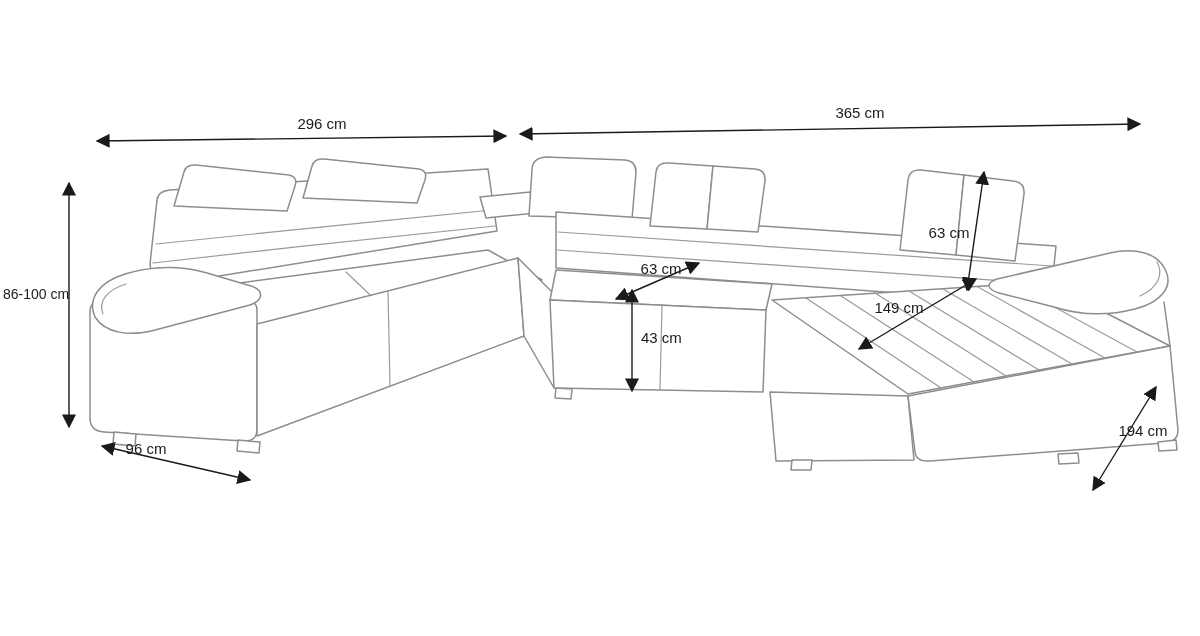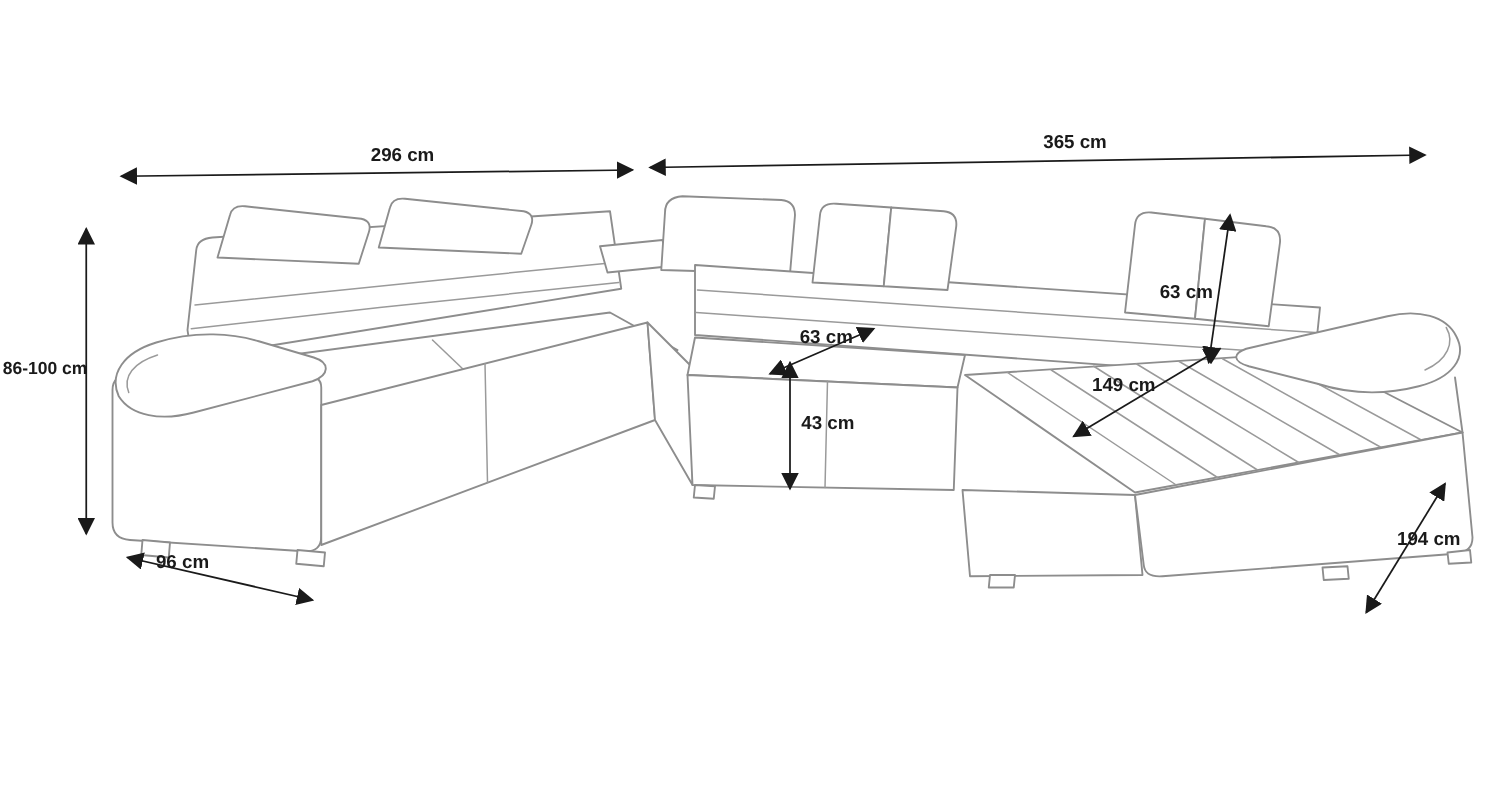--- a/index.html
+++ b/index.html
@@ -1,16 +1,16 @@
 <!DOCTYPE html>
 <html><head>
 <meta charset="utf-8">
 <style>
   html,body{margin:0;padding:0;background:#ffffff;}
-  .canvas{position:relative;width:1200px;height:636px;background:#ffffff;overflow:hidden;font-weight:bold;}
+  .canvas{position:relative;width:1200px;height:636px;background:#ffffff;overflow:hidden;}
   svg{display:block;}
   .sofa path, .sofa line{fill:#ffffff;stroke:#8d8d8d;stroke-width:1.5;stroke-linejoin:round;stroke-linecap:round;}
   .sofa .seam{fill:none;stroke:#9a9a9a;stroke-width:1.2;}
   .dims line{stroke:#1a1a1a;stroke-width:1.4;}
   .dims text{font-family:"Liberation Sans",sans-serif;font-size:15px;fill:#1a1a1a;}
   .dims text.small{font-size:14px;}
 </style>
 </head>
 <body>
 

